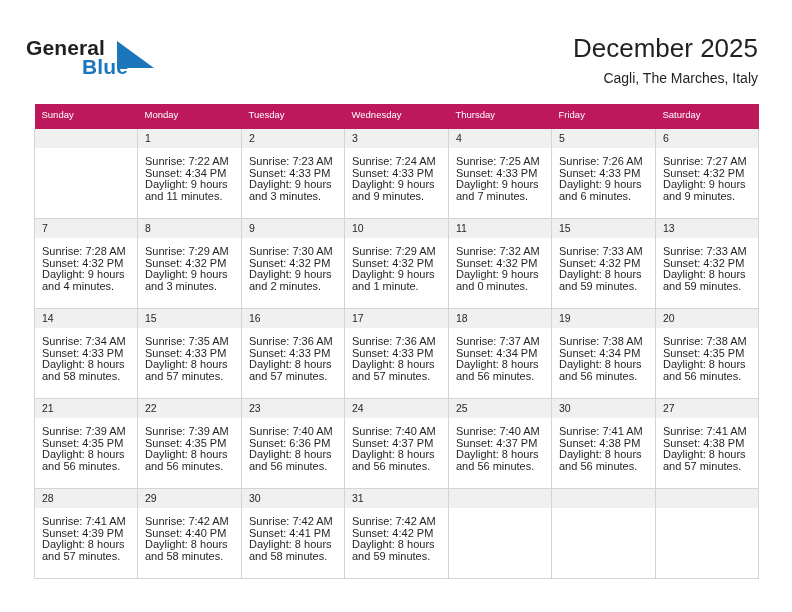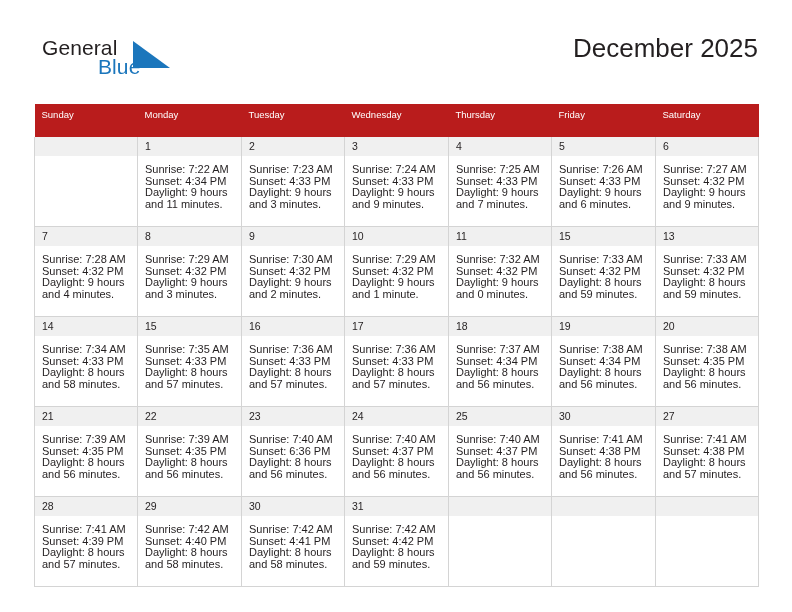--- a/index.html
+++ b/index.html
@@ -24,24 +24,25 @@
   
   .header {
     position: absolute;
     left: 0;
     top: 0;
     width: 792px;
     height: 100px;
   }
   .brand {
     position: absolute;
-    left: 42px;
+    left: 26px;
     top: 36px;
     width: 190px;
     height: 50px;
+    font-weight: bold;
   }
   .brand-general {
     position: absolute;
     left: 0;
     top: 0;
     font-size: 21px;
     letter-spacing: 0.1px;
     color: #231f20;
     line-height: 23px;
   }
@@ -87,26 +88,26 @@
   
   .calendar {
     position: absolute;
     left: 34px;
     top: 104px;
     width: 724px;
     border-collapse: collapse;
     table-layout: fixed;
   }
   .calendar th {
-    background: #b91c1c;
+    background: #be185d;
     color: #ffffff;
     font-size: 9.5px;
     font-weight: normal;
     text-align: left;
-    padding: 4px 0 16px 7px;
+    padding: 4px 0 8px 7px;
     height: 13px;
     border: none;
   }
   .calendar td {
     vertical-align: top;
     padding: 0;
     border-left: 1px solid #d4d4d4;
     border-right: 1px solid #d4d4d4;
     height: 89px;
     background: #ffffff;
@@ -157,20 +158,21 @@
       <span class="brand-blue">Blue</span>
       <span class="brand-triangle">
         <svg width="37" height="27" viewBox="0 0 37 27" xmlns="http://www.w3.org/2000/svg">
           <polygon points="0,0 37,27 0,27" fill="#1b76bc"></polygon>
         </svg>
       </span>
     </div>
 
     <div class="title-block">
       <div class="cal-title">December 2025</div>
+      <div class="cal-subtitle">Cagli, The Marches, Italy</div>
     </div>
 
   </div>
 
   <table class="calendar">
     <colgroup>
       <col style="width:103px">
         <col style="width:104px">
         <col style="width:103px">
         <col style="width:104px">

